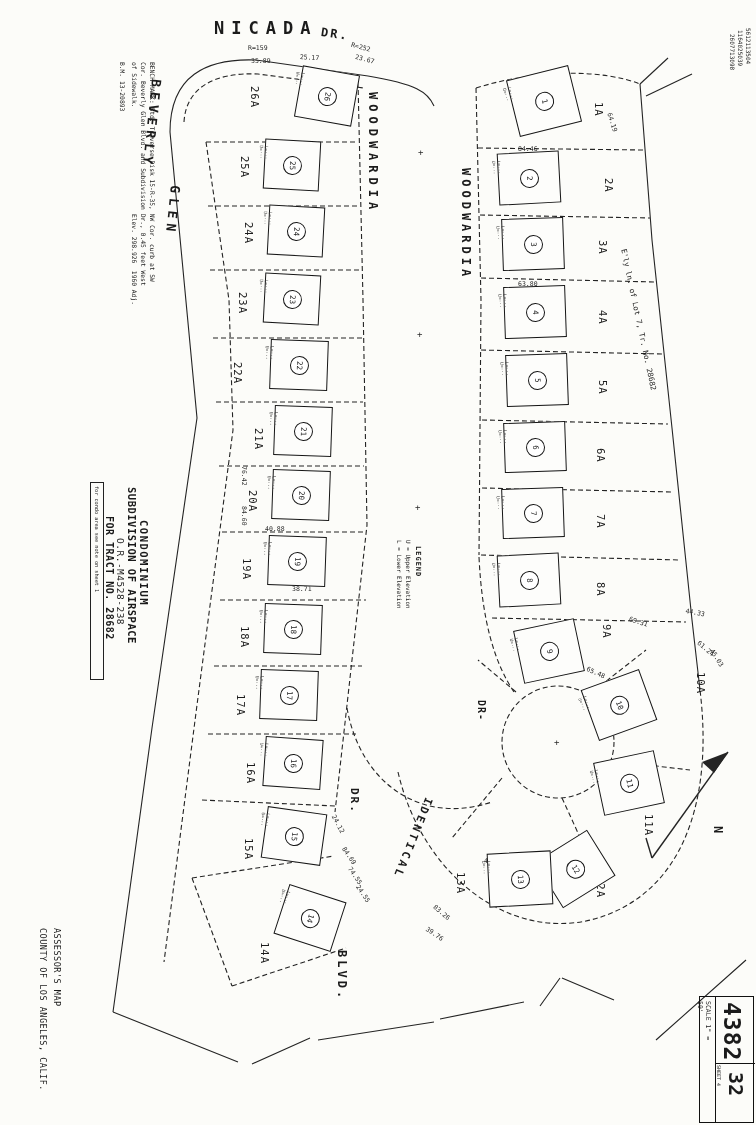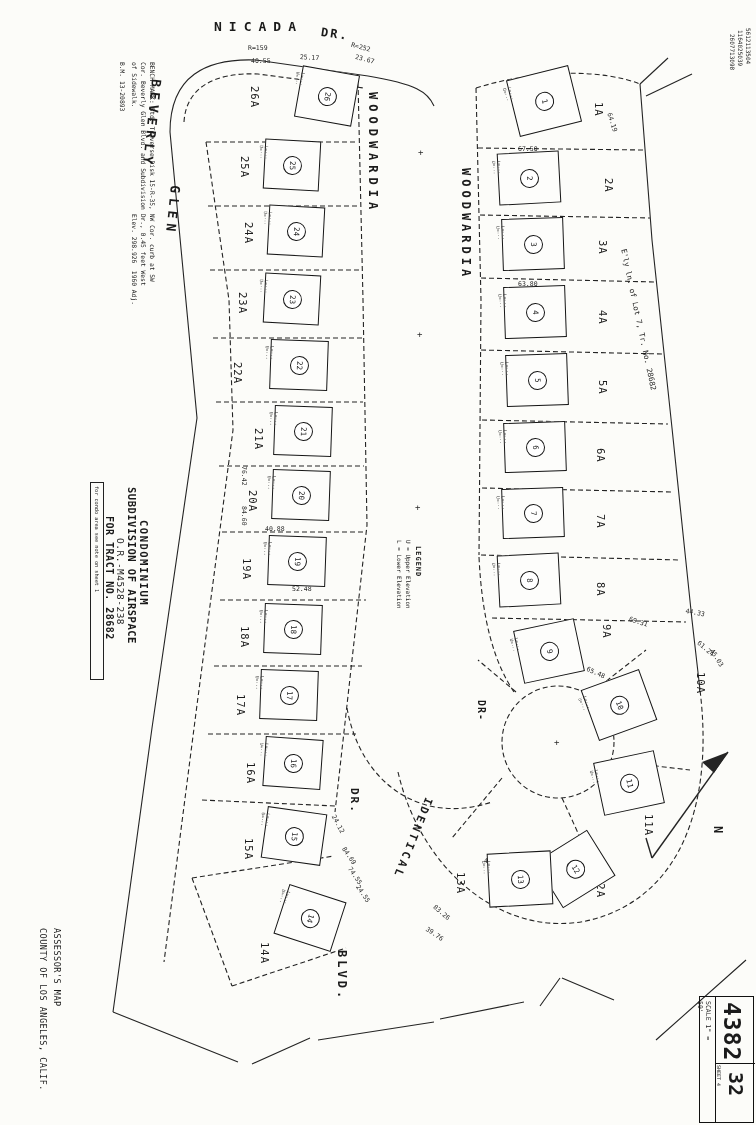--- a/index.html
+++ b/index.html
@@ -101,21 +101,21 @@
 
   <div class="book-box">
     <div class="scale-strip"></div>
     <div class="cell-divider"></div>
   </div>
   <span class="scale-lbl">SCALE 1" = 50'</span>
   <span class="book-num">4382</span>
   <span class="page-num">32</span>
   <span class="sheet-lbl">SHEET 4</span>
 
-  <span class="lbl street" style="left: 214px; top: 20px; position: absolute; font-size: 13px; letter-spacing: 7px;">NICADA</span>
+  <span class="lbl street" style="left: 214px; top: 20px; position: absolute; font-size: 17px; letter-spacing: 7px;">NICADA</span>
     <span class="lbl street" style="left: 322px; top: 26px; position: absolute; font-size: 12px; letter-spacing: 2px; transform: rotate(8deg);">DR.</span>
     <span class="lbl street" style="left: 163px; top: 80px; position: absolute; font-size: 13px; letter-spacing: 5px; transform: rotate(96deg);">BEVERLY</span>
     <span class="lbl street" style="left: 182px; top: 186px; position: absolute; font-size: 13px; letter-spacing: 5px; transform: rotate(96deg);">GLEN</span>
     <span class="lbl street" style="left: 379px; top: 92px; position: absolute; font-size: 12px; letter-spacing: 5px; transform: rotate(90deg);">WOODWARDIA</span>
     <span class="lbl street" style="left: 472px; top: 168px; position: absolute; font-size: 12px; letter-spacing: 4px; transform: rotate(90deg);">WOODWARDIA</span>
     <span class="lbl street" style="left: 360px; top: 788px; position: absolute; font-size: 11px; letter-spacing: 2px; transform: rotate(90deg);">DR.</span>
     <span class="lbl street" style="left: 486px; top: 700px; position: absolute; font-size: 10px; letter-spacing: 1px; transform: rotate(90deg);">DR-</span>
     <span class="lbl street" style="left: 348px; top: 950px; position: absolute; font-size: 12px; letter-spacing: 3px; transform: rotate(90deg);">BLVD.</span>
     <span class="lbl street" style="left: 434px; top: 800px; position: absolute; font-size: 11px; letter-spacing: 3px; transform: rotate(112deg);">IDENTICAL</span>
     <span class="lbl street" style="left: 724px; top: 826px; position: absolute; font-size: 12px; letter-spacing: 0px; transform: rotate(90deg);">N</span>
@@ -139,40 +139,40 @@
     <span class="lbl area" style="left: 608px; top: 380px; position: absolute; font-size: 10.5px; letter-spacing: 1px; transform: rotate(90deg);">5A</span>
     <span class="lbl area" style="left: 606px; top: 448px; position: absolute; font-size: 10.5px; letter-spacing: 1px; transform: rotate(90deg);">6A</span>
     <span class="lbl area" style="left: 606px; top: 514px; position: absolute; font-size: 10.5px; letter-spacing: 1px; transform: rotate(90deg);">7A</span>
     <span class="lbl area" style="left: 606px; top: 582px; position: absolute; font-size: 10.5px; letter-spacing: 1px; transform: rotate(90deg);">8A</span>
     <span class="lbl area" style="left: 612px; top: 624px; position: absolute; font-size: 10.5px; letter-spacing: 1px; transform: rotate(90deg);">9A</span>
     <span class="lbl area" style="left: 706px; top: 672px; position: absolute; font-size: 10.5px; letter-spacing: 1px; transform: rotate(90deg);">10A</span>
     <span class="lbl area" style="left: 654px; top: 814px; position: absolute; font-size: 10.5px; letter-spacing: 1px; transform: rotate(90deg);">11A</span>
     <span class="lbl area" style="left: 606px; top: 876px; position: absolute; font-size: 10.5px; letter-spacing: 1px; transform: rotate(90deg);">12A</span>
     <span class="lbl area" style="left: 466px; top: 872px; position: absolute; font-size: 10.5px; letter-spacing: 1px; transform: rotate(90deg);">13A</span>
     <span class="lbl dim" style="left: 248px; top: 45px; position: absolute; font-size: 6.5px; letter-spacing: 0px;">R=159</span>
-    <span class="lbl dim" style="left: 251px; top: 58px; position: absolute; font-size: 6.5px; letter-spacing: 0px;">40.55</span>
+    <span class="lbl dim" style="left: 251px; top: 58px; position: absolute; font-size: 6.5px; letter-spacing: 0px;">35.89</span>
     <span class="lbl dim" style="left: 300px; top: 54px; position: absolute; font-size: 6.5px; letter-spacing: 0px; transform: rotate(4deg);">25.17</span>
     <span class="lbl dim" style="left: 352px; top: 42px; position: absolute; font-size: 6.5px; letter-spacing: 0px; transform: rotate(14deg);">R=252</span>
     <span class="lbl dim" style="left: 356px; top: 54px; position: absolute; font-size: 6.5px; letter-spacing: 0px; transform: rotate(14deg);">23.67</span>
-    <span class="lbl dim" style="left: 518px; top: 146px; position: absolute; font-size: 6.5px; letter-spacing: 0px;">67.50</span>
+    <span class="lbl dim" style="left: 518px; top: 146px; position: absolute; font-size: 6.5px; letter-spacing: 0px;">84.46</span>
     <span class="lbl dim" style="left: 536px; top: 118px; position: absolute; font-size: 6.5px; letter-spacing: 0px; transform: rotate(22deg);">41.07</span>
     <span class="lbl dim" style="left: 612px; top: 112px; position: absolute; font-size: 6.5px; letter-spacing: 0px; transform: rotate(72deg);">64.19</span>
     <span class="lbl dim" style="left: 518px; top: 281px; position: absolute; font-size: 6.5px; letter-spacing: 0px;">63.80</span>
     <span class="lbl dim" style="left: 514px; top: 596px; position: absolute; font-size: 6.5px; letter-spacing: 0px;">92.11</span>
     <span class="lbl dim" style="left: 630px; top: 616px; position: absolute; font-size: 6.5px; letter-spacing: 0px; transform: rotate(18deg);">69.31</span>
     <span class="lbl dim" style="left: 686px; top: 608px; position: absolute; font-size: 6.5px; letter-spacing: 0px; transform: rotate(10deg);">44.33</span>
     <span class="lbl dim" style="left: 700px; top: 640px; position: absolute; font-size: 6.5px; letter-spacing: 0px; transform: rotate(40deg);">61.24</span>
     <span class="lbl dim" style="left: 588px; top: 666px; position: absolute; font-size: 6.5px; letter-spacing: 0px; transform: rotate(24deg);">65.48</span>
     <span class="lbl dim" style="left: 714px; top: 648px; position: absolute; font-size: 6.5px; letter-spacing: 0px; transform: rotate(58deg);">45.03</span>
     <span class="lbl dim" style="left: 336px; top: 814px; position: absolute; font-size: 6.5px; letter-spacing: 0px; transform: rotate(62deg);">24.12</span>
     <span class="lbl dim" style="left: 346px; top: 846px; position: absolute; font-size: 6.5px; letter-spacing: 0px; transform: rotate(56deg);">84.69</span>
     <span class="lbl dim" style="left: 352px; top: 866px; position: absolute; font-size: 6.5px; letter-spacing: 0px; transform: rotate(56deg);">74.55</span>
     <span class="lbl dim" style="left: 360px; top: 884px; position: absolute; font-size: 6.5px; letter-spacing: 0px; transform: rotate(56deg);">24.55</span>
     <span class="lbl dim" style="left: 300px; top: 544px; position: absolute; font-size: 6.5px; letter-spacing: 0px;">73.58</span>
-    <span class="lbl dim" style="left: 292px; top: 586px; position: absolute; font-size: 6.5px; letter-spacing: 0px;">52.48</span>
+    <span class="lbl dim" style="left: 292px; top: 586px; position: absolute; font-size: 6.5px; letter-spacing: 0px;">38.71</span>
     <span class="lbl dim" style="left: 265px; top: 526px; position: absolute; font-size: 6.5px; letter-spacing: 0px;">40.88</span>
     <span class="lbl dim" style="left: 277px; top: 536px; position: absolute; font-size: 6.5px; letter-spacing: 0px;">27.17</span>
     <span class="lbl dim" style="left: 247px; top: 466px; position: absolute; font-size: 6.5px; letter-spacing: 0px; transform: rotate(90deg);">76.42</span>
     <span class="lbl dim" style="left: 247px; top: 506px; position: absolute; font-size: 6.5px; letter-spacing: 0px; transform: rotate(90deg);">84.60</span>
     <span class="lbl dim" style="left: 484px; top: 858px; position: absolute; font-size: 6.5px; letter-spacing: 0px;">45.05</span>
     <span class="lbl dim" style="left: 436px; top: 904px; position: absolute; font-size: 6.5px; letter-spacing: 0px; transform: rotate(40deg);">83.26</span>
     <span class="lbl dim" style="left: 428px; top: 926px; position: absolute; font-size: 6.5px; letter-spacing: 0px; transform: rotate(34deg);">39.76</span>
     <span class="lbl dim" style="left: 418px; top: 148px; position: absolute; font-size: 9px; letter-spacing: 0px;">+</span>
     <span class="lbl dim" style="left: 417px; top: 330px; position: absolute; font-size: 9px; letter-spacing: 0px;">+</span>
     <span class="lbl dim" style="left: 415px; top: 503px; position: absolute; font-size: 9px; letter-spacing: 0px;">+</span>

